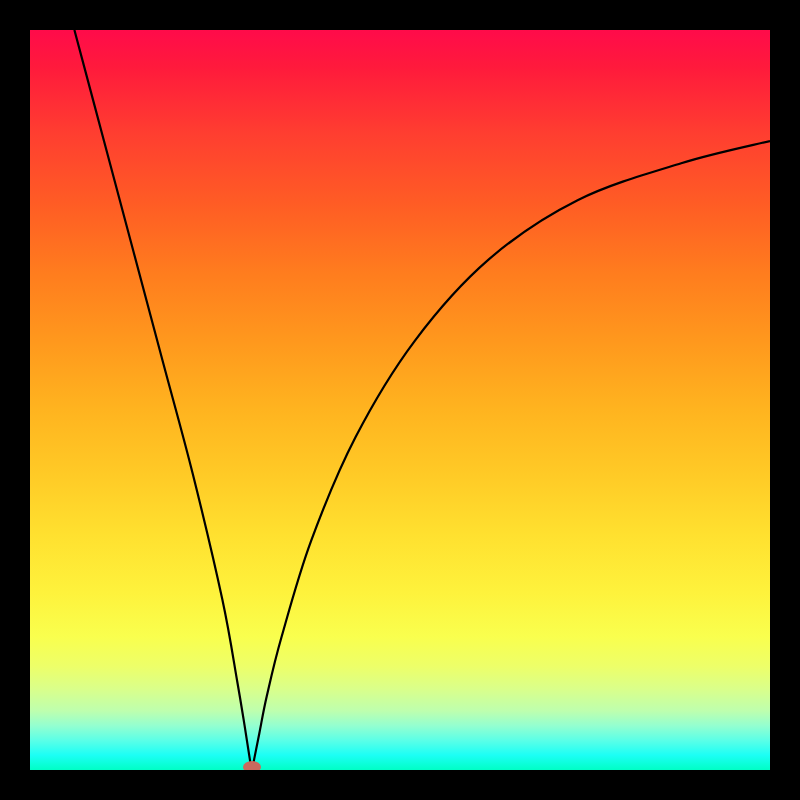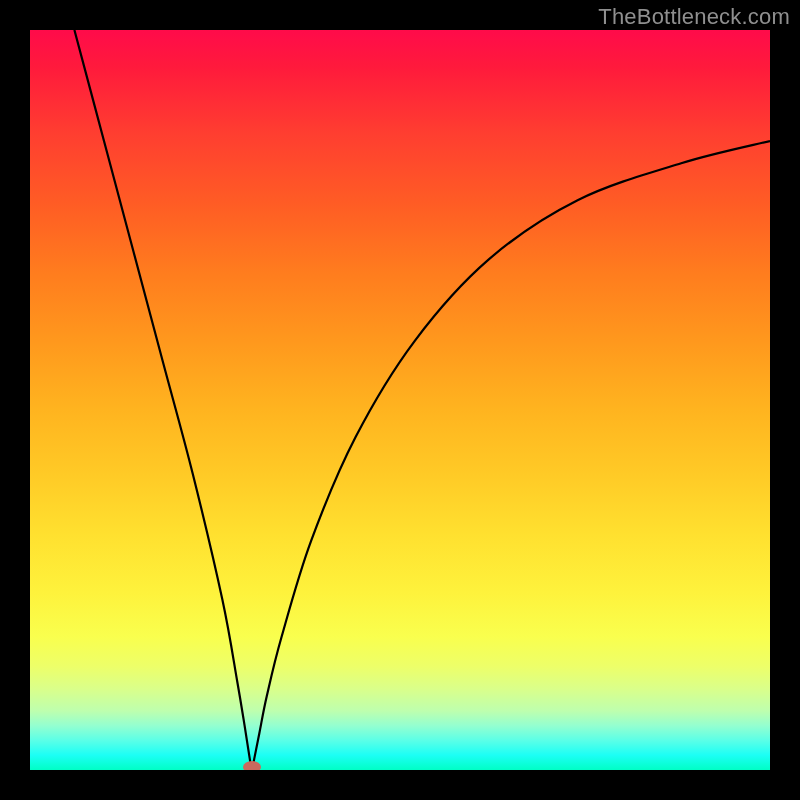--- a/index.html
+++ b/index.html
@@ -69,15 +69,14 @@
 
 <div class="frame">
 
   <div class="plot-area">
     <svg class="curve-svg" viewBox="0 0 740 740" preserveAspectRatio="none">
       <path id="curve-path" d="M 44.4 0 C 49.33333333333333 18.5, 64.13333333333333 74, 74 111 C 83.86666666666667 148, 93.73333333333335 185, 103.60000000000001 222 C 113.46666666666667 259, 123.33333333333331 295.99999999999994, 133.2 332.99999999999994 C 143.06666666666666 369.99999999999994, 152.93333333333334 404.5333333333333, 162.8 444 C 172.66666666666669 483.4666666666667, 185 535.2666666666667, 192.4 569.8 C 199.8 604.3333333333333, 203.50000000000003 630.2333333333333, 207.20000000000002 651.2 C 210.9 672.1666666666667, 212.50333333333333 682.6500000000001, 214.6 695.6 C 216.69666666666666 708.55, 218.54666666666668 721.5, 219.78 728.9 C 221.01333333333332 736.3, 221.26 740, 222 740 C 222.74 740, 222.98666666666668 735.0666666666666, 224.22 728.9 C 225.45333333333332 722.7333333333333, 227.30333333333334 713.4833333333333, 229.4 703 C 231.49666666666667 692.5166666666667, 233.10000000000002 682.0333333333333, 236.8 666 C 240.5 649.9666666666667, 244.20000000000002 632.6999999999999, 251.60000000000002 606.8 C 259 580.9, 268.8666666666667 543.9, 281.2 510.6 C 293.5333333333333 477.3, 308.33333333333337 440.3, 325.6 407 C 342.8666666666667 373.7, 362.6 340.4, 384.8 310.8 C 407 281.20000000000005, 431.6666666666667 252.83333333333337, 458.8 229.40000000000003 C 485.93333333333334 205.9666666666667, 515.5333333333333 186.23333333333326, 547.6 170.19999999999993 C 579.6666666666667 154.1666666666666, 619.1333333333334 143.0666666666667, 651.2 133.20000000000005 C 683.2666666666667 123.33333333333339, 725.2 114.7, 740 111" fill="none" stroke="#000" stroke-width="2.2"></path>
       <ellipse id="min-dot" class="red-dot" cx="222" cy="737" rx="9" ry="6"></ellipse>
     </svg>
   </div>
 
-  <div class="watermark">TheBottleneck.com</div>
 
 </div>
 
 </body></html>

